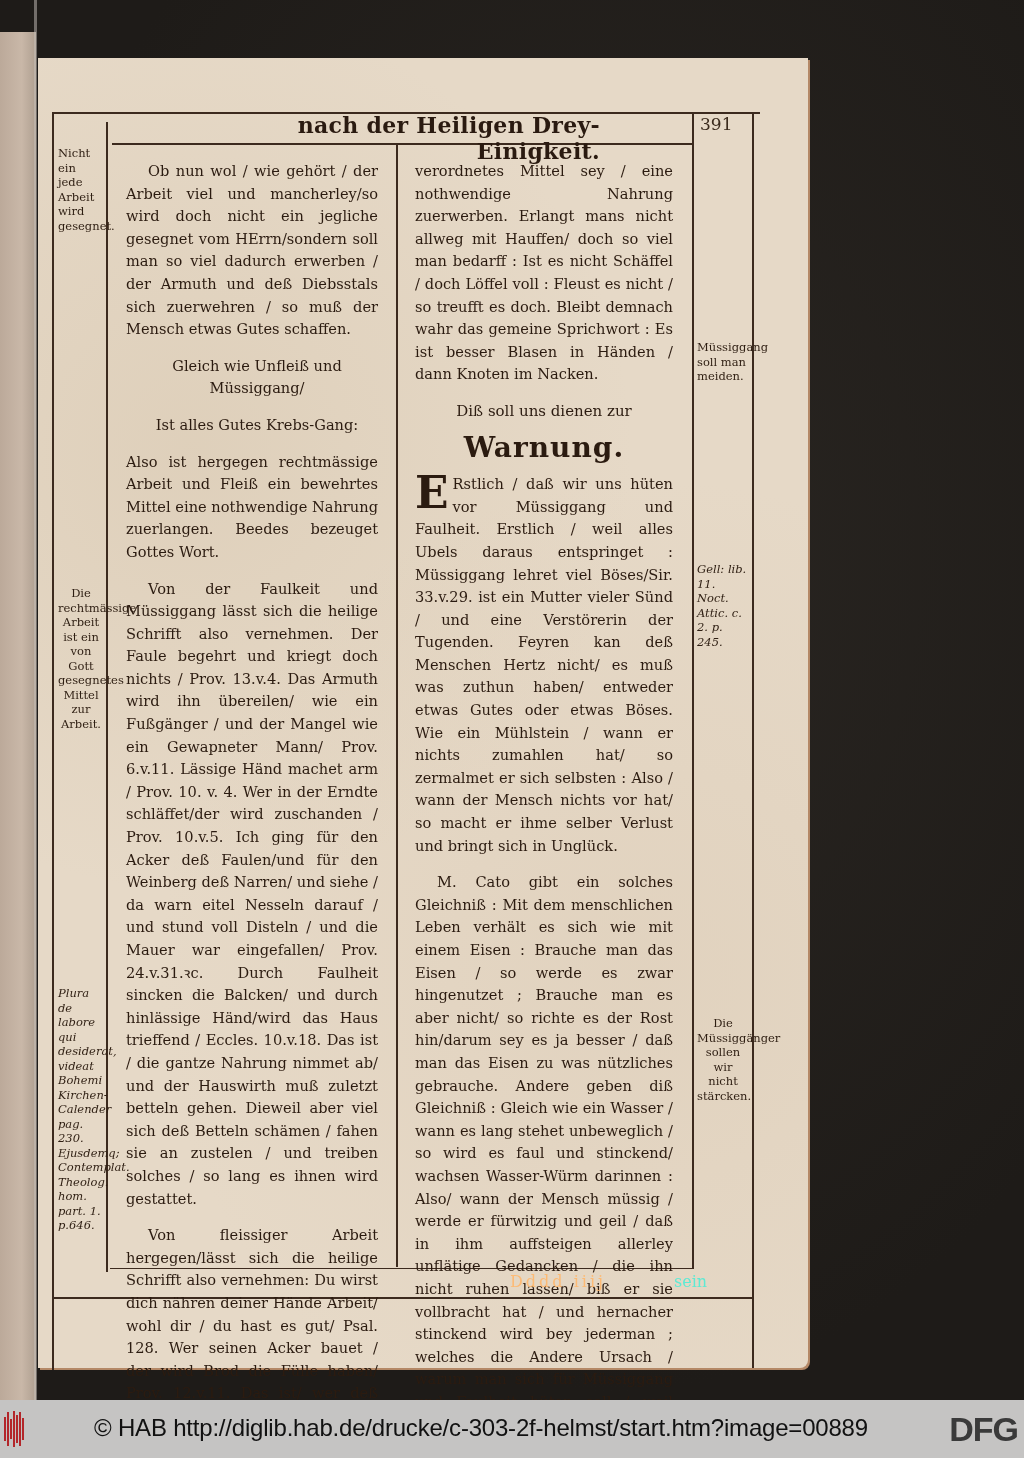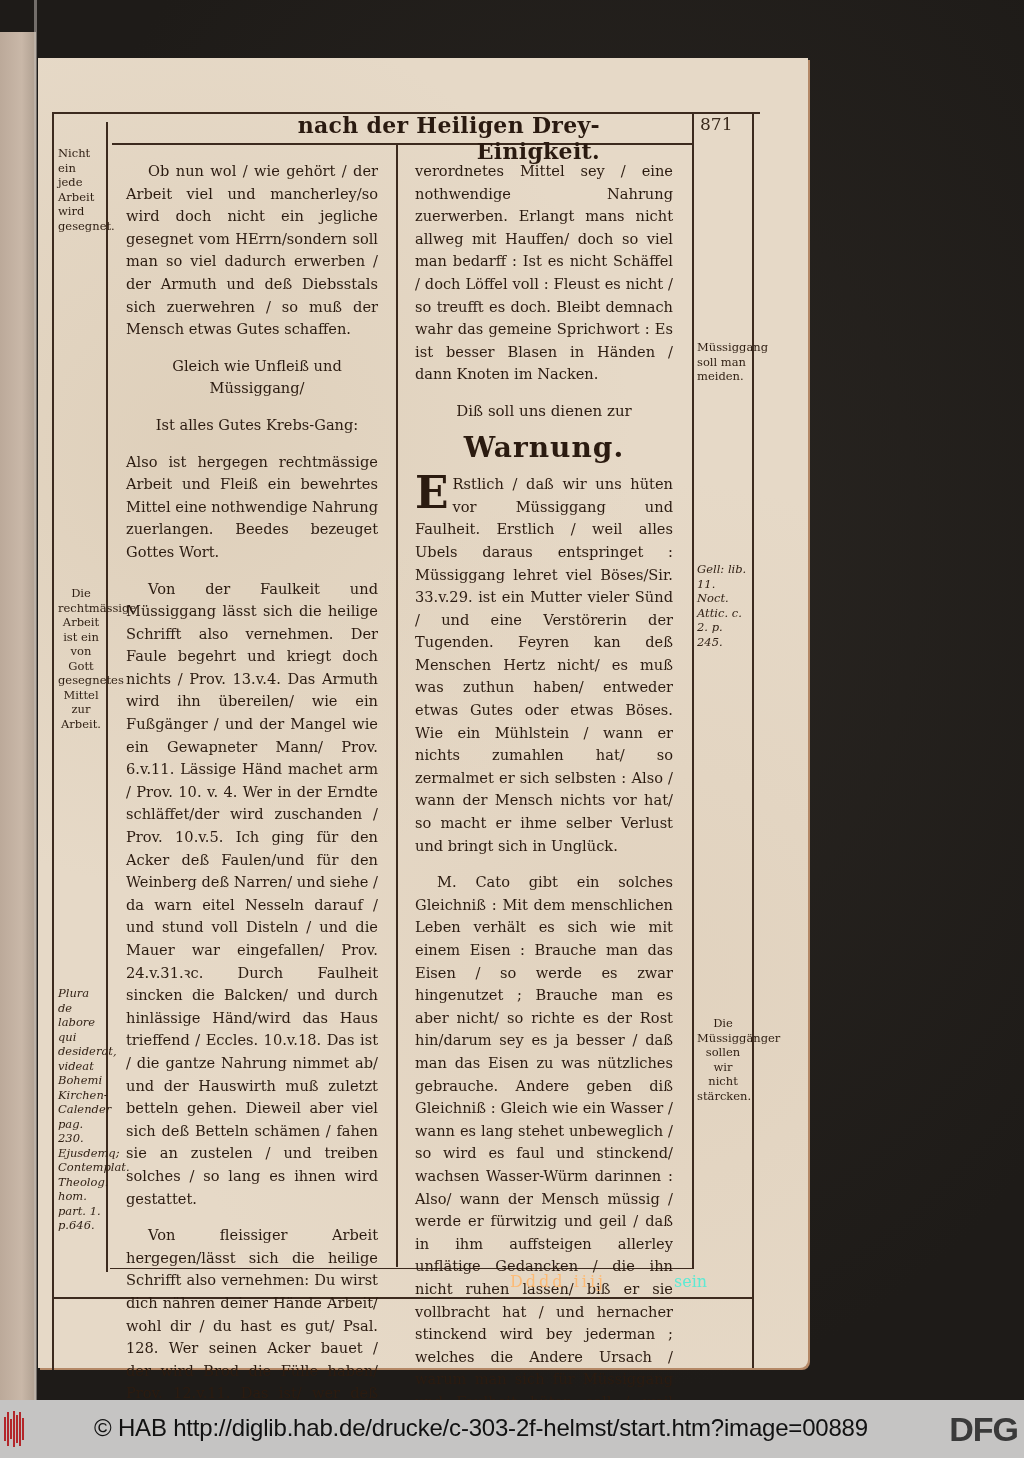--- a/index.html
+++ b/index.html
@@ -90,21 +90,21 @@
 <div class="frame-line" style="left:112px;top:143px;width:582px;height:2px;"></div>
 <div class="frame-line" style="left:52px;top:113px;width:2px;height:1257px;"></div>
 <div class="frame-line" style="left:106px;top:122px;width:2px;height:1150px;"></div>
 <div class="frame-line" style="left:396px;top:145px;width:2px;height:1122px;"></div>
 <div class="frame-line" style="left:692px;top:113px;width:2px;height:1155px;"></div>
 <div class="frame-line" style="left:752px;top:113px;width:2px;height:1255px;"></div>
 <div class="frame-line" style="left:110px;top:1268px;width:584px;height:1px;"></div>
 <div class="frame-line" style="left:52px;top:1297px;width:702px;height:2px;"></div>
 
 <div class="running-head">nach der Heiligen Drey-Einigkeit.</div>
-<div class="page-number">871</div>
+<div class="page-number">391</div>
 
 <div class="margin-note" style="left:58px;top:146px;width:46px;">Nicht ein jede Arbeit wird gesegnet.</div>
 <div class="margin-note" style="left:58px;top:586px;width:46px;text-align:center;">Die rechtmässige Arbeit ist ein von Gott gesegnetes Mittel zur Arbeit.</div>
 <div class="margin-note italic" style="left:58px;top:986px;width:46px;">Plura de labore qui desiderat, videat Bohemi Kirchen-Calender pag. 230. Ejusdemq; Contemplat. Theolog. hom. part. 1. p.646.</div>
 
 <div class="margin-note" style="left:697px;top:340px;width:52px;">Müssiggang soll man meiden.</div>
 <div class="margin-note italic" style="left:697px;top:562px;width:52px;">Gell: lib. 11. Noct. Attic. c. 2. p. 245.</div>
 <div class="margin-note" style="left:697px;top:1016px;width:52px;text-align:center;">Die Müssiggänger sollen wir nicht stärcken.</div>
 
 <div class="col" style="left:112px;top:146px;width:280px;">

